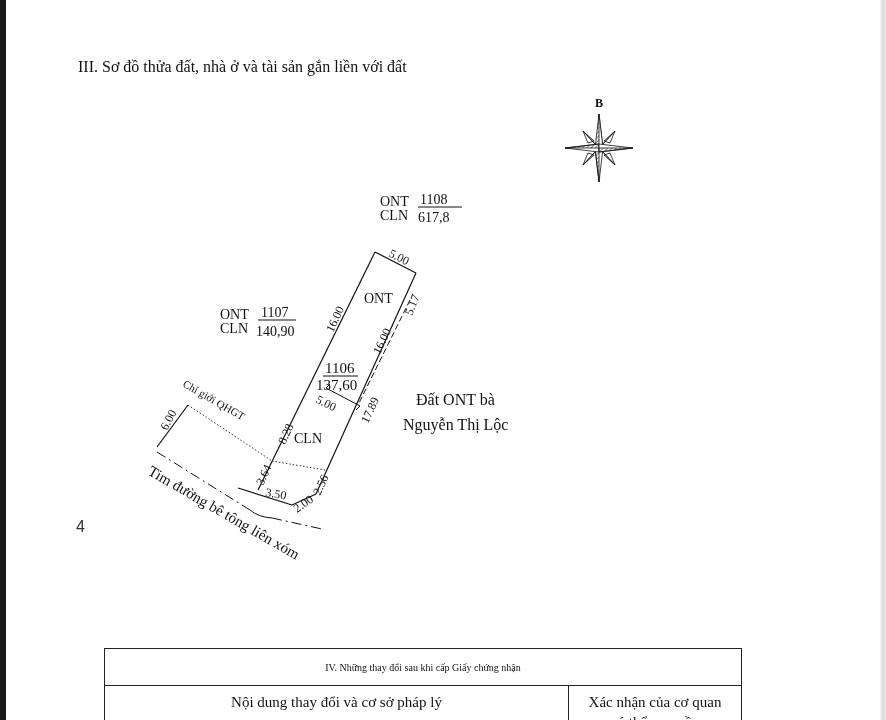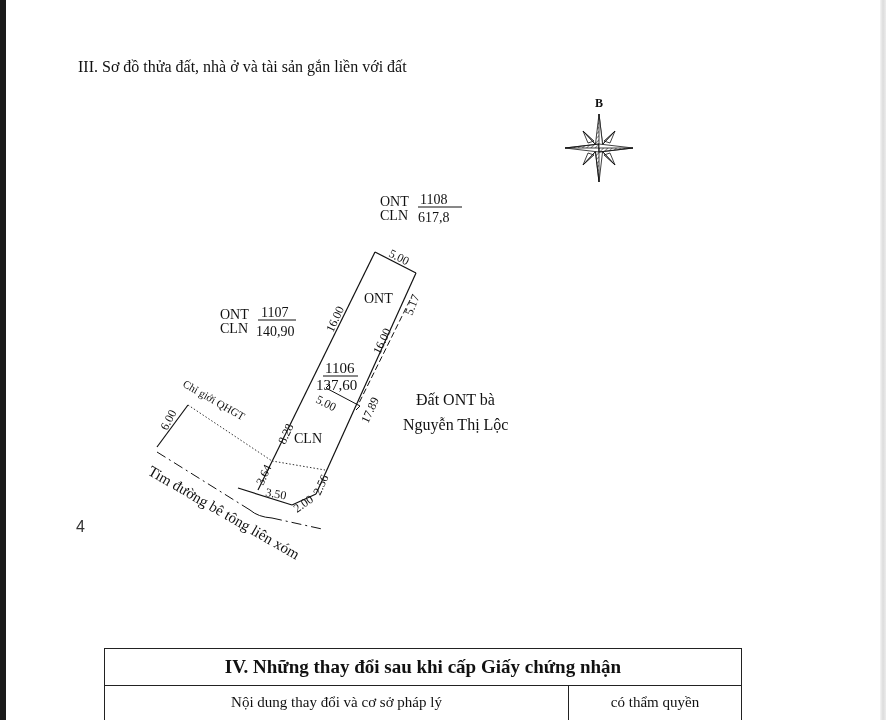--- a/index.html
+++ b/index.html
@@ -19,21 +19,21 @@
   .page-number { position:absolute; left:76px; top:518px; font-size:16px;
     font-family:"Liberation Sans", sans-serif; color:#333; }
   .plot-svg { position:absolute; left:0; top:0; }
   .svg-text { font-family:"Liberation Serif", "DejaVu Serif", serif; fill:#111; }
   .table {
     position:absolute; left:104px; top:648px; width:638px; height:80px;
     border:1.5px solid #222; box-sizing:border-box;
   }
   .table-header {
     height:36px; border-bottom:1.5px solid #222; display:flex; align-items:center;
-    justify-content:center; font-weight:bold; font-size:19px;
+    justify-content:center; font-weight:normal; font-size:10px;
   }
   .table-row { display:flex; height:44px; }
   .col-content { width:464px; border-right:1.5px solid #222; box-sizing:border-box;
     text-align:center; padding-top:8px; font-size:15px; }
   .col-confirm { flex:1; text-align:center; padding-top:6px; font-size:15px; line-height:20px; }
 </style>
 </head>
 <body>
 
 <div class="left-edge"></div>
@@ -145,16 +145,17 @@
   <text class="svg-text" x="403" y="430" font-size="16">Nguyễn Thị Lộc</text>
 </svg>
 
 <div class="page-number">4</div>
 
 <div class="table">
   <div class="table-header">IV. Những thay đổi sau khi cấp Giấy chứng nhận</div>
   <div class="table-row">
     <div class="col-content">Nội dung thay đổi và cơ sở pháp lý</div>
     <div class="col-confirm">
+      <div>Xác nhận của cơ quan</div>
       <div>có thẩm quyền</div>
     </div>
   </div>
 </div>
 
 </body></html>

